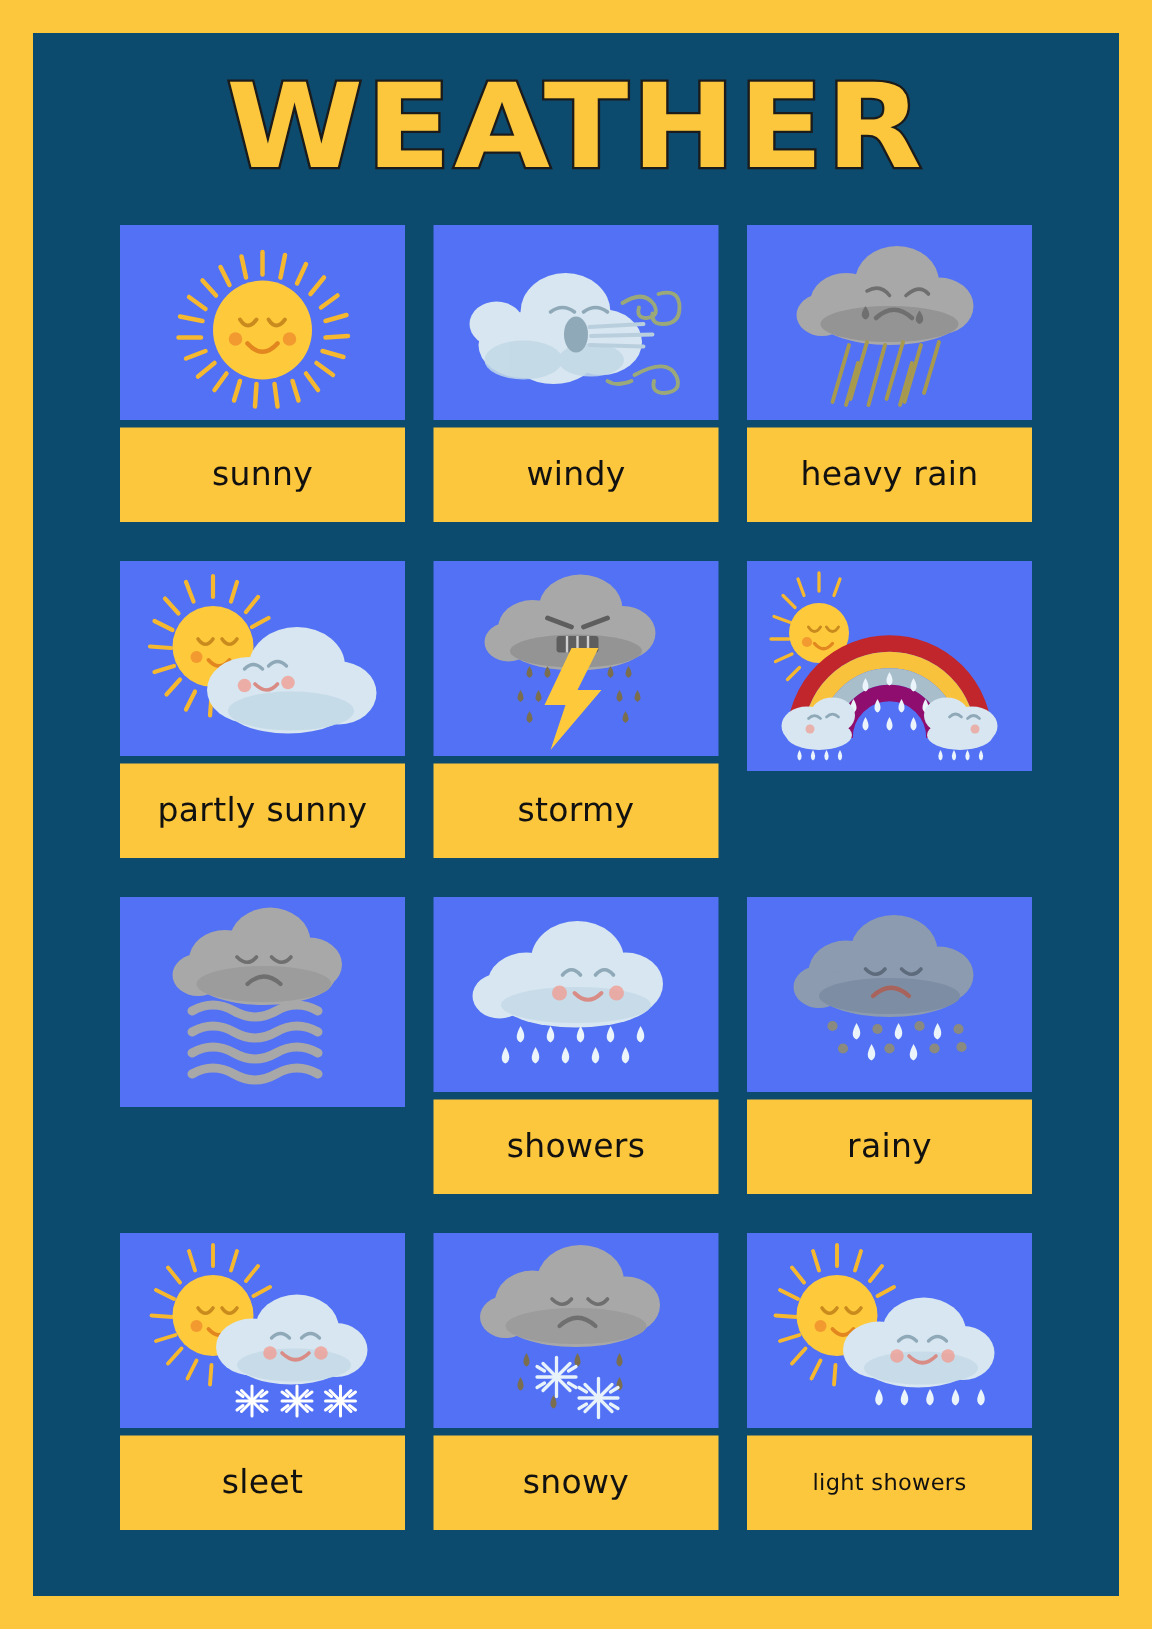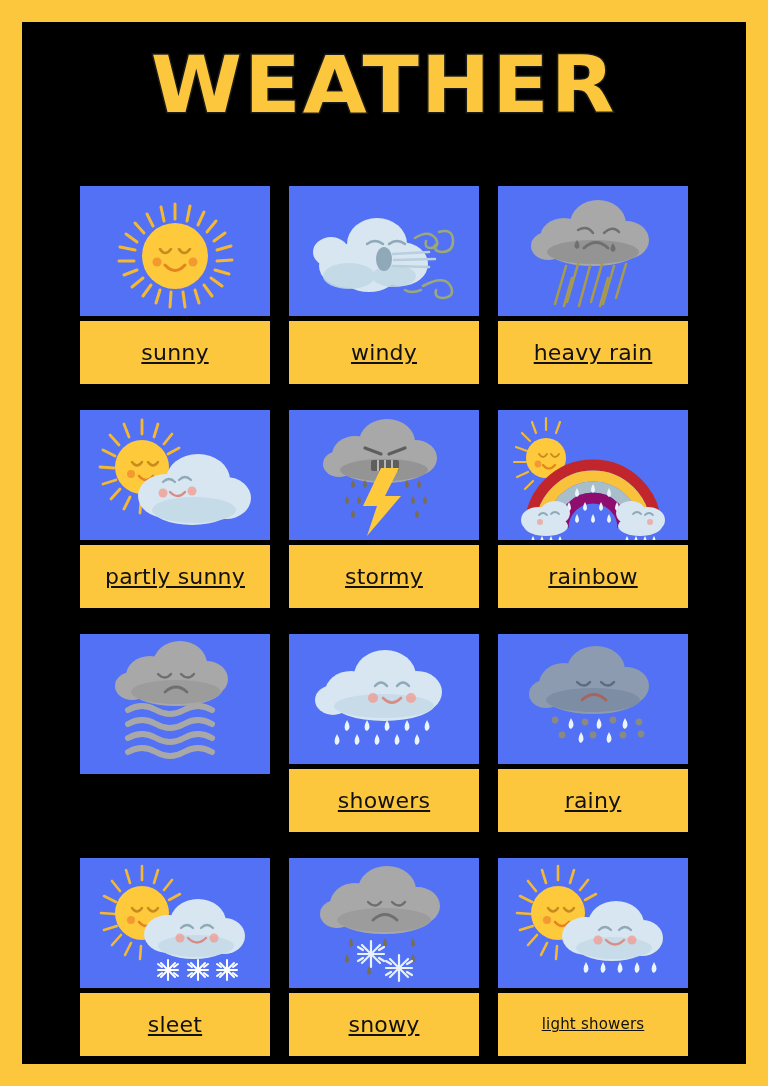--- a/index.html
+++ b/index.html
@@ -10,25 +10,24 @@
     overflow:hidden;
   }
   .poster{
     position:absolute;left:0;top:0;width:768px;height:1086px;
     background:#FCC63D;
     box-sizing:border-box;
     padding:22px 22px 22px 22px;
   }
   .sheet{
     width:100%;height:100%;
-    background:#000000;
+    background:#0c4a6e;
     box-sizing:border-box;
     display:flex;flex-direction:column;
     align-items:center;
-    gap:36px;
   }
   .title{
     margin:0;
     padding-top:24px;
     font-family:"DejaVu Sans","Liberation Sans",sans-serif;
     font-size:78px;
     font-weight:bold;
     letter-spacing:2px;
     color:#FCC63D;
     line-height:1;
@@ -54,21 +53,20 @@
   .label{
     width:190px;height:68px;
     margin-top:5px;
     background:#FCC63D;
     display:flex;align-items:center;justify-content:center;
     color:#111111;
     font-size:22px;
     font-family:"DejaVu Sans","Liberation Sans",sans-serif;
     letter-spacing:0.2px;
     box-sizing:border-box;
-    text-decoration:underline;
   }
   .label.small{font-size:15px;}
 </style>
 </head>
 <body>
 
 <div class="poster">
   <div class="sheet">
 
     <h1 class="title">WEATHER</h1>
@@ -310,21 +308,20 @@
                 <path d="M44 126 q-3 5 0 7 q3 -2 0 -7"></path>
               <path d="M53 126 q-3 5 0 7 q3 -2 0 -7"></path>
                 <path d="M62 126 q-3 5 0 7 q3 -2 0 -7"></path>
               <path d="M129 126 q-3 5 0 7 q3 -2 0 -7"></path>
                 <path d="M138 126 q-3 5 0 7 q3 -2 0 -7"></path>
               <path d="M147 126 q-3 5 0 7 q3 -2 0 -7"></path>
                 <path d="M156 126 q-3 5 0 7 q3 -2 0 -7"></path>
             </g>
           </svg>
         </div>
-        <div class="label">rainbow</div>
       </div>
 
       <div class="card">
         <div class="pic">
           <svg viewBox="0 0 190 140">
             <g fill="#A8A8A8">
               <ellipse cx="70" cy="42" rx="24" ry="20"></ellipse>
               <ellipse cx="100" cy="30" rx="27" ry="23"></ellipse>
               <ellipse cx="126" cy="45" rx="22" ry="18"></ellipse>
               <ellipse cx="52" cy="52" rx="17" ry="14"></ellipse>

